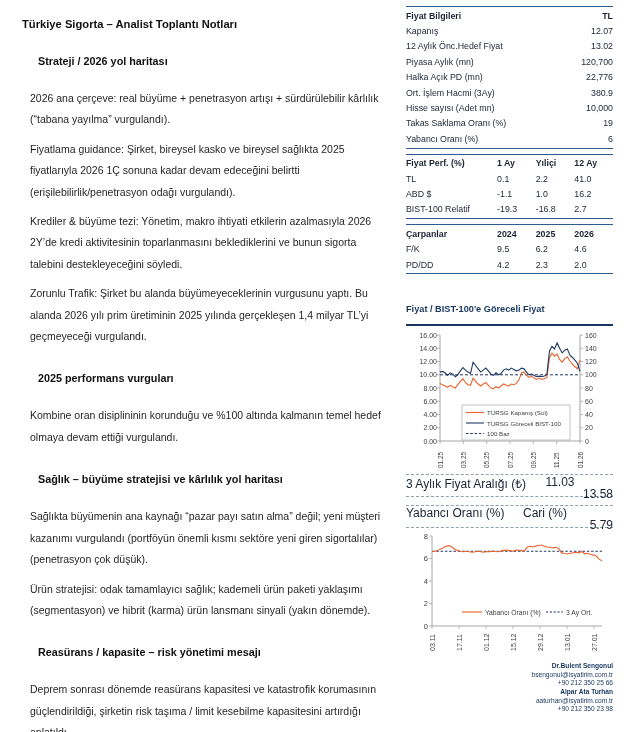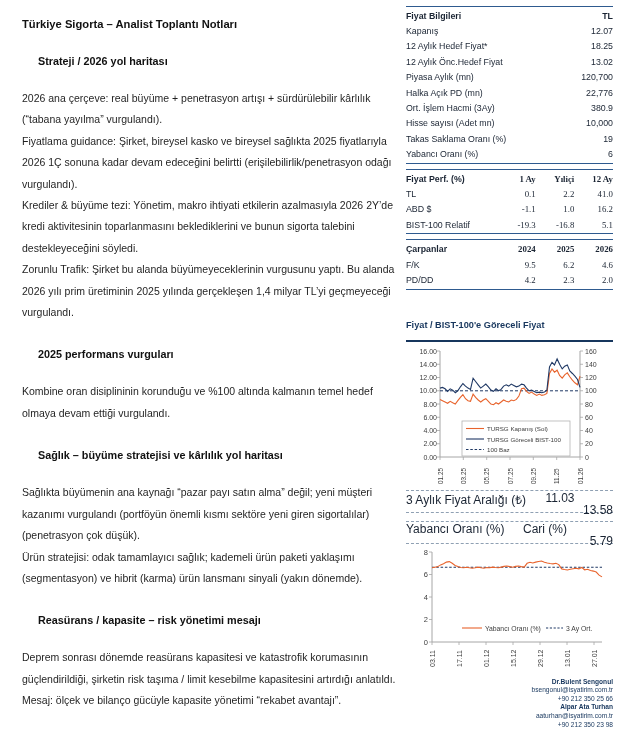--- a/index.html
+++ b/index.html
@@ -5,31 +5,31 @@
   html,body{margin:0;padding:0;background:#ffffff;}
   body{width:627px;height:732px;position:relative;overflow:hidden;
        font-family:"Liberation Sans", sans-serif;color:#1f1f1f;}
   .page{position:absolute;inset:0;background:#fff;}
 
   
   .left-col{position:absolute;left:22px;top:14px;width:374px;}
   .left-col h1{font-size:11.2px;font-weight:bold;margin:0 0 5px 0;line-height:21px;color:#111;}
   .left-col h2{font-size:10.8px;font-weight:bold;margin:16px;line-height:21px;color:#111;}
   .left-col h2.gap{margin-top:21px;}
-  .left-col p{font-size:10.5px;margin:0;line-height:21.4px;}
+  .left-col p{font-size:10.5px;margin:8px;line-height:21.4px;}
 
   
   .right-col{position:absolute;left:406px;top:6px;width:207px;font-size:8.8px;color:#1a2433;}
   .rc-table{border-top:1px solid #2e5a8f;border-bottom:1px solid #2e5a8f;padding:1px 0;margin-bottom:5px;}
   .rc-row{display:flex;align-items:center;height:15.4px;}
   .rc-row .lbl{flex:1;text-align:left;white-space:nowrap;}
   .rc-row .val{text-align:right;white-space:nowrap;}
   .rc-row.head{font-weight:bold;}
   .grid4 .c1{width:44%;text-align:left;white-space:nowrap;}
-  .grid4 .c2,.grid4 .c3,.grid4 .c4{width:18.66%;text-align:right;white-space:nowrap;font-family:Liberation Serif, serif;}
+  .grid4 .c2,.grid4 .c3,.grid4 .c4{width:18.66%;text-align:left;white-space:nowrap;}
   .mt-big{margin-top:30px;}
 
   .chart-title{font-size:9.2px;font-weight:bold;color:#17365d;
                border-bottom:2px solid #17365d;padding-bottom:10px;margin-bottom:3px;}
   svg text{font-family:"Liberation Sans", sans-serif;fill:#404040;}
 
   .sep-row{display:flex;align-items:flex-start;height:21px;
            border-top:1px dashed #8fa0b3;border-bottom:1px dashed #8fa0b3;
            font-size:12px;}
   .sep-row .lbl{flex:1;white-space:nowrap;}
@@ -72,24 +72,20 @@
     <div class="rc-table">
       <div class="rc-row head">
         <span class="lbl">Fiyat Bilgileri</span>
         <span class="val">TL</span>
       </div>
       <div class="rc-row">
           <span class="lbl">Kapanış</span>
           <span class="val">12.07</span>
         </div>
       <div class="rc-row">
-          <span class="lbl">12 Aylık Hedef Fiyat*</span>
-          <span class="val">18.25</span>
-        </div>
-      <div class="rc-row">
           <span class="lbl">12 Aylık Önc.Hedef Fiyat</span>
           <span class="val">13.02</span>
         </div>
       <div class="rc-row">
           <span class="lbl">Piyasa Aylık (mn)</span>
           <span class="val">120,700</span>
         </div>
       <div class="rc-row">
           <span class="lbl">Halka Açık PD (mn)</span>
           <span class="val">22,776</span>
@@ -129,21 +125,21 @@
       <div class="rc-row grid4">
         <span class="c1">ABD $</span>
         <span class="c2">-1.1</span>
         <span class="c3">1.0</span>
         <span class="c4">16.2</span>
       </div>
       <div class="rc-row grid4">
         <span class="c1">BIST-100 Relatif</span>
         <span class="c2">-19.3</span>
         <span class="c3">-16.8</span>
-        <span class="c4">5.1</span>
+        <span class="c4">2.7</span>
       </div>
     </div>
 
     
     <div class="rc-table">
       <div class="rc-row head grid4">
         <span class="c1">Çarpanlar</span>
         <span class="c2">2024</span>
         <span class="c3">2025</span>
         <span class="c4">2026</span>

